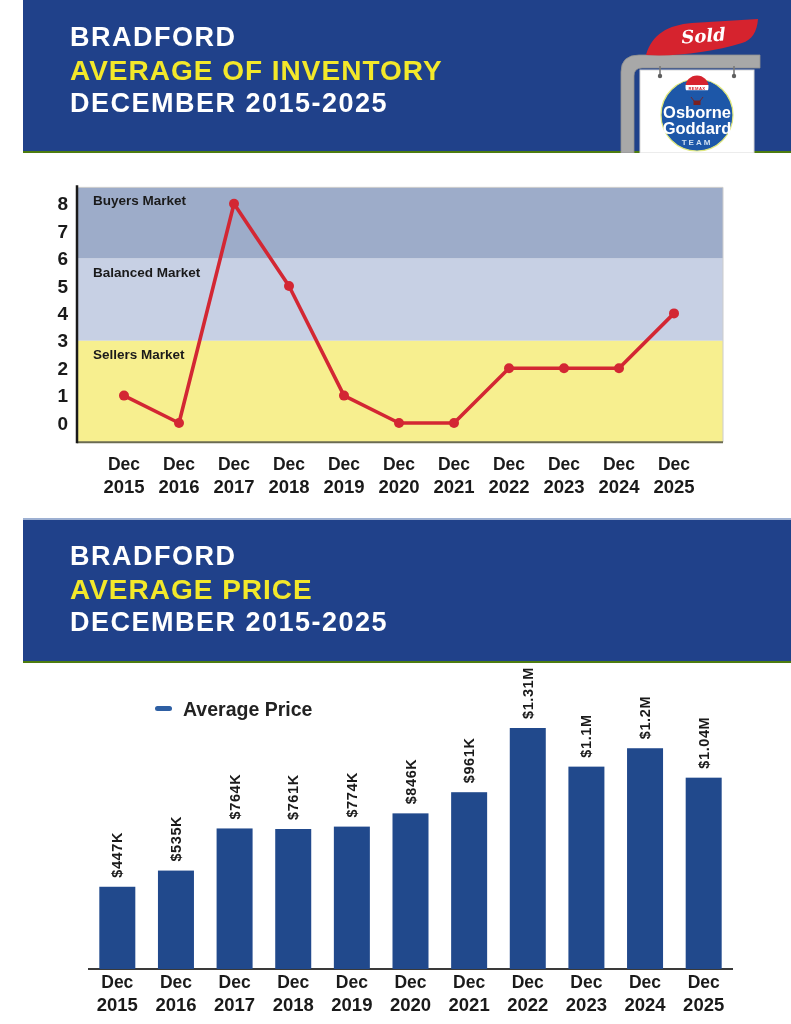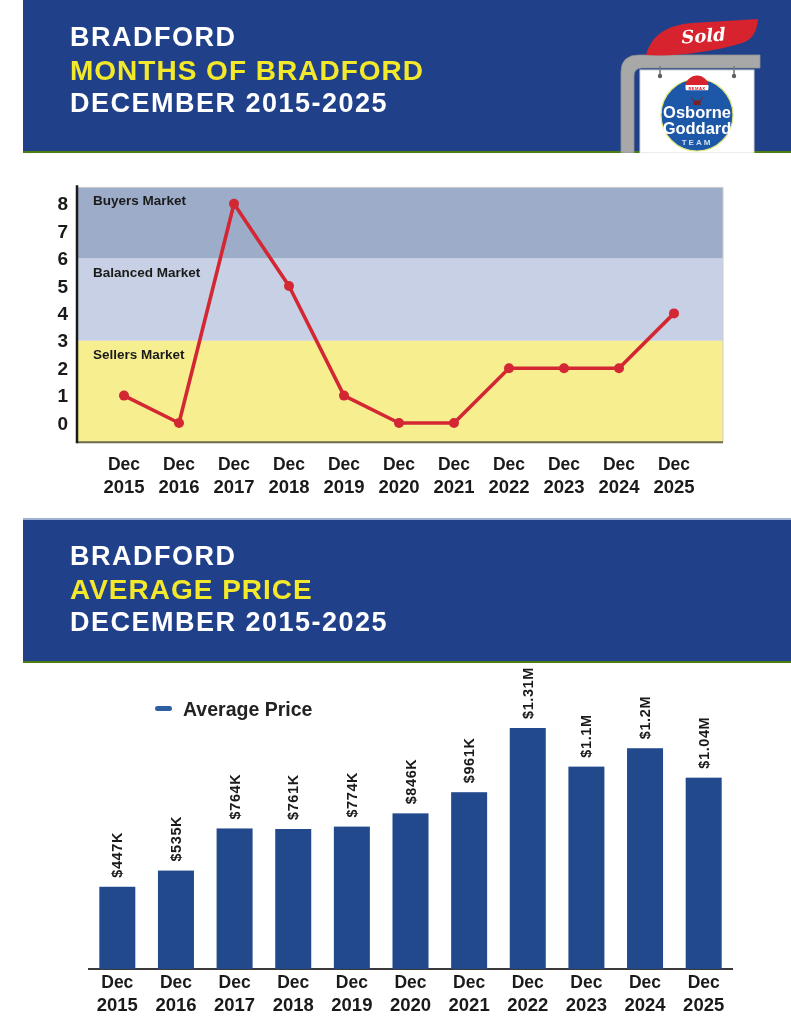--- a/index.html
+++ b/index.html
@@ -21,21 +21,21 @@
   #chart2{top:663px;width:791px;height:361px;}
 </style>
 </head>
 <body>
 
 <div class="page">
 
   <div class="band band1">
     <div class="titleblock">
       <span class="t-line">BRADFORD</span>
-      <span class="t-line t-metric">MONTHS OF BRADFORD</span>
+      <span class="t-line t-metric">AVERAGE OF INVENTORY</span>
       <span class="t-line">DECEMBER 2015-2025</span>
     </div>
 
     <svg class="logo" viewBox="0 0 170 143">
 
       <path d="M1,143 L1,62 Q1,45 19,45 L140,45 L140,58 L22,58 Q14,58 14,66 L14,143 Z" fill="#a8a8a8" stroke="#8f8f8f" stroke-width="0.8"></path>
 
       <path d="M26,45 C32,24 48,15 72,13 L138,9 C137,22 132,30 122,33 C93,42 54,47 26,45 Z" fill="#d6232e"></path>
       <text x="84" y="32" text-anchor="middle" transform="rotate(-4 84 32)" font-family="'DejaVu Serif', serif" font-style="italic" font-weight="700" font-size="18" fill="#ffffff">Sold</text>
 

